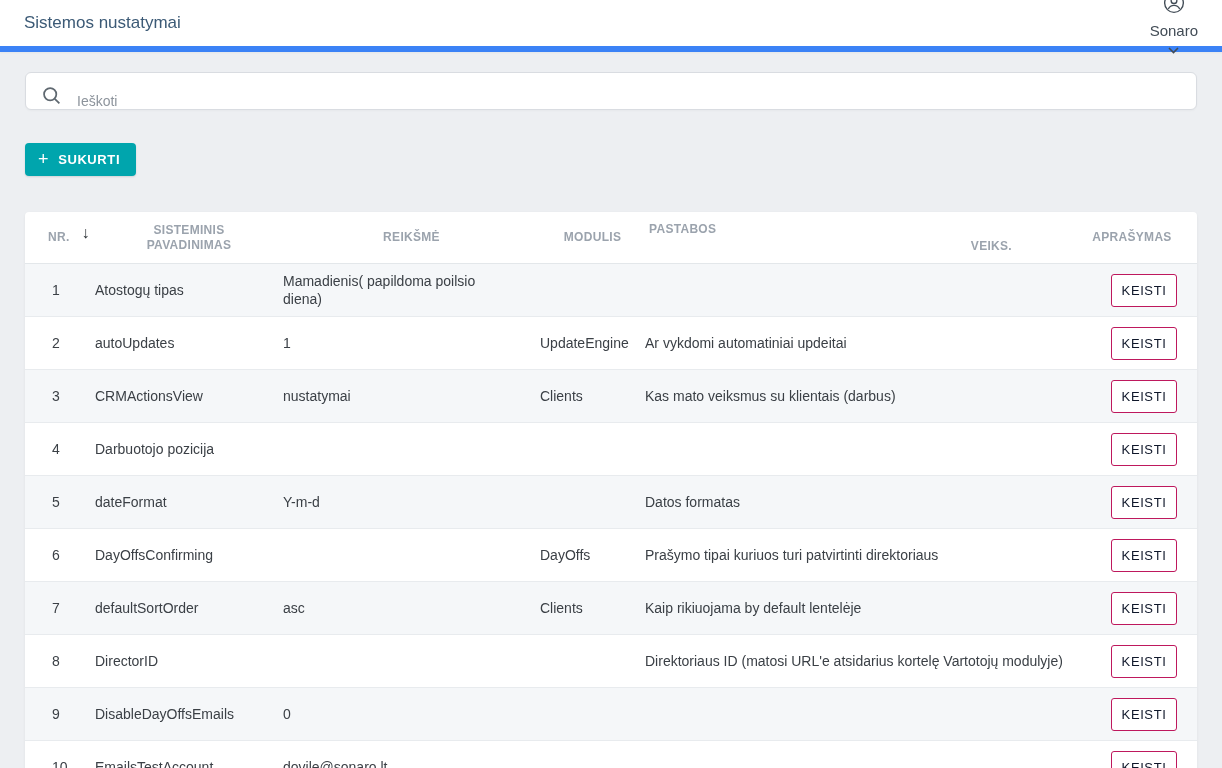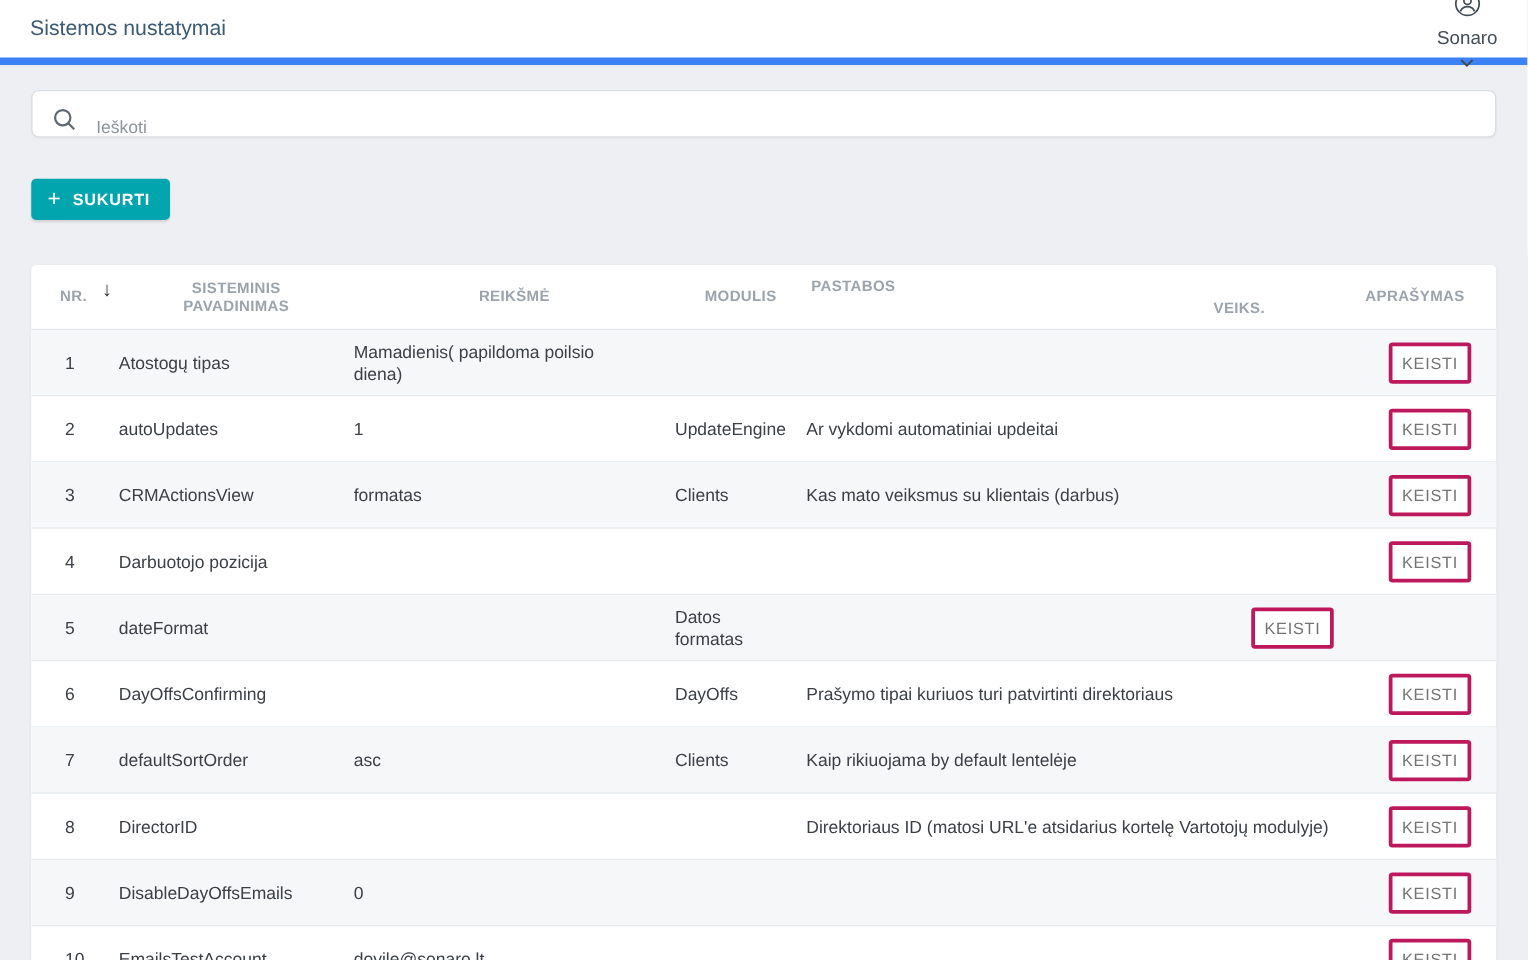--- a/index.html
+++ b/index.html
@@ -86,22 +86,22 @@
   }
   .tr.odd { background:#f5f7f9; }
   .td { padding-right:24px; line-height:18px; }
   .td-nr { padding-left:27px; }
   .td-name { padding-left:0; }
   .td-actions {
     display:flex; justify-content:flex-end; padding-right:20px;
   }
   .btn-keisti {
     width:66px; height:33px; background:#fff;
-    border:3px solid #be185d; border-radius:3px;
-    color:#737373; font-family:inherit; font-size:13px; font-weight:500;
+    border:1px solid #be185d; border-radius:3px;
+    color:#0f172a; font-family:inherit; font-size:13px; font-weight:500;
     letter-spacing:.6px; cursor:pointer;
   }
 </style>
 </head>
 <body>
 
 <div class="topbar">
   <div class="page-title">Sistemos nustatymai</div>
   <div class="user-menu">
     <span>
@@ -173,40 +173,41 @@
     <div class="td td-value">1</div>
     <div class="td td-module">UpdateEngine</div>
     <div class="td td-desc">Ar vykdomi automatiniai updeitai</div>
     <div class="td td-actions">
       <button class="btn-keisti">KEISTI</button>
     </div>
   </div>
         <div class="tr odd">
     <div class="td td-nr">3</div>
     <div class="td td-name">CRMActionsView</div>
-    <div class="td td-value">formatas</div>
+    <div class="td td-value">nustatymai</div>
     <div class="td td-module">Clients</div>
     <div class="td td-desc">Kas mato veiksmus su klientais (darbus)</div>
     <div class="td td-actions">
       <button class="btn-keisti">KEISTI</button>
     </div>
   </div>
         <div class="tr">
     <div class="td td-nr">4</div>
     <div class="td td-name">Darbuotojo pozicija</div>
     <div class="td td-value"></div>
     <div class="td td-module"></div>
     <div class="td td-desc"></div>
     <div class="td td-actions">
       <button class="btn-keisti">KEISTI</button>
     </div>
   </div>
         <div class="tr odd">
     <div class="td td-nr">5</div>
     <div class="td td-name">dateFormat</div>
+    <div class="td td-value">Y-m-d</div>
     <div class="td td-module"></div>
     <div class="td td-desc">Datos formatas</div>
     <div class="td td-actions">
       <button class="btn-keisti">KEISTI</button>
     </div>
   </div>
         <div class="tr">
     <div class="td td-nr">6</div>
     <div class="td td-name">DayOffsConfirming</div>
     <div class="td td-value"></div>

